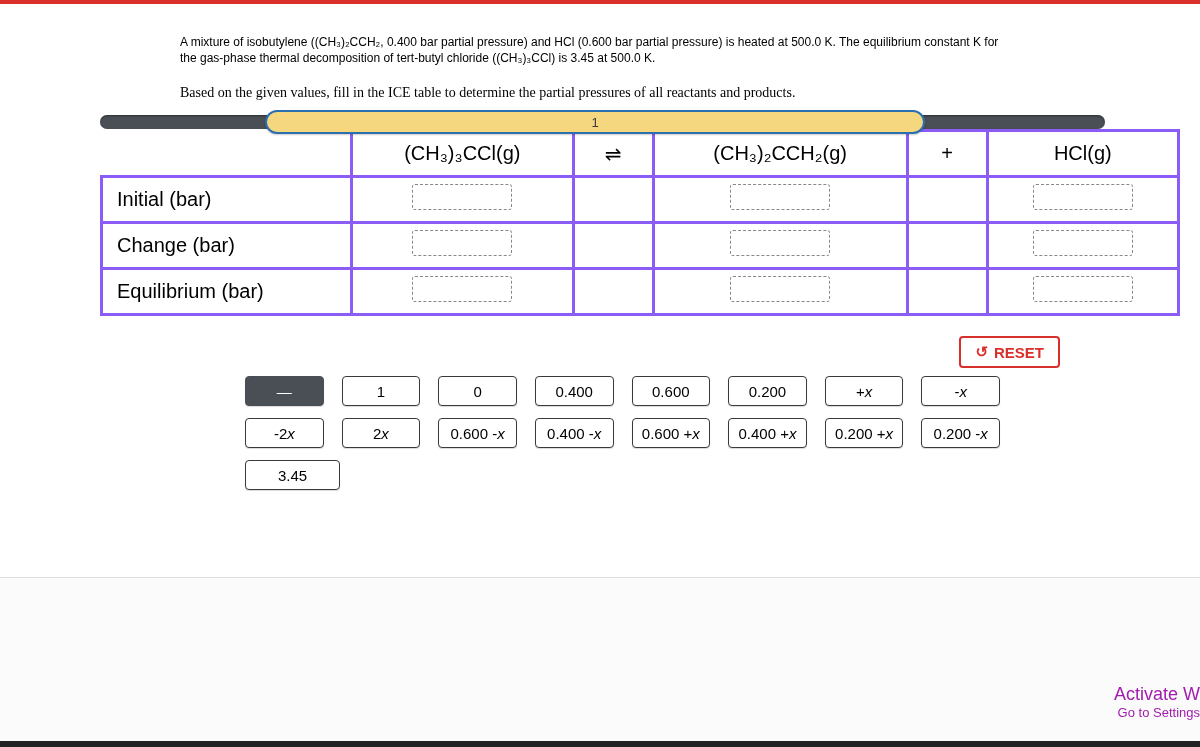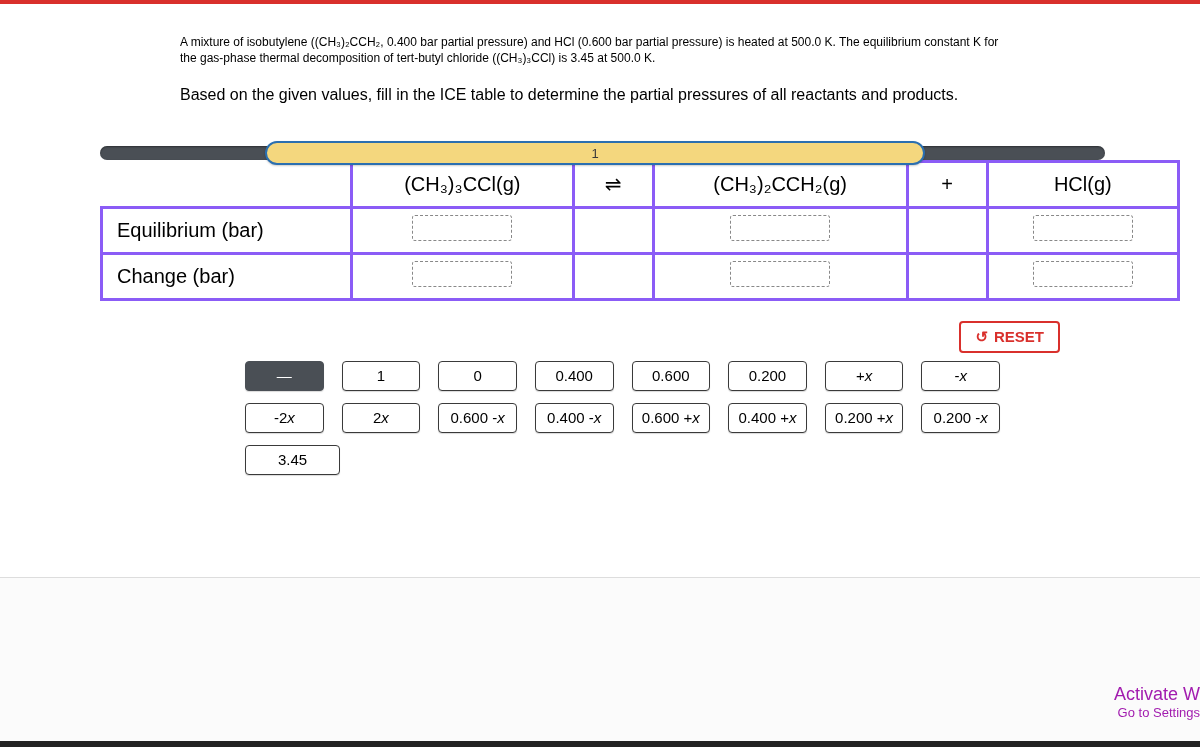--- a/index.html
+++ b/index.html
@@ -8,21 +8,21 @@
     background: #fff;
     width: 1200px;
     height: 747px;
     overflow: hidden;
     position: relative;
   }
   .topbar { height: 4px; background: #d9302c; width: 100%; }
   .content { padding: 30px 0 0 180px; width: 1000px; }
   .problem-text { font-size: 12px; line-height: 1.35; color: #000; margin-bottom: 18px; }
   .equation { font-size: 20px; margin-bottom: 22px; }
-  .instruction { font-size: 16px; line-height: 1.35; margin-bottom: 40px; }
+  .instruction { font-size: 14px; line-height: 1.35; margin-bottom: 12px; font-family: Liberation Serif, serif; }
 
   
   .progress-wrap { position: relative; width: 1005px; margin-left: -80px; }
   .progress-track {
     height: 14px; background: #4a4f55; border-radius: 7px; width: 100%;
     box-shadow: inset 0 1px 2px rgba(0,0,0,.4);
     position: relative;
   }
   .progress-fill {
     position: absolute; left: 165px; top: -5px; height: 24px;
@@ -106,29 +106,37 @@
     <tbody>
         <tr>
       <th></th>
       <th class="species">(CH₃)₃CCl(g)</th>
       <th class="op">⇌</th>
       <th class="species">(CH₃)₂CCH₂(g)</th>
       <th class="op">+</th>
       <th class="species">HCl(g)</th>
     </tr>
     <tr>
-      <td class="label">Equilibrium (bar)</td>
+      <td class="label">Initial (bar)</td>
       <td style="text-align:center"><span class="drop-target"></span></td>
       <td class="op"></td>
       <td style="text-align:center"><span class="drop-target"></span></td>
       <td class="op"></td>
       <td style="text-align:center"><span class="drop-target"></span></td>
     </tr>
     <tr>
       <td class="label">Change (bar)</td>
+      <td style="text-align:center"><span class="drop-target"></span></td>
+      <td class="op"></td>
+      <td style="text-align:center"><span class="drop-target"></span></td>
+      <td class="op"></td>
+      <td style="text-align:center"><span class="drop-target"></span></td>
+    </tr>
+    <tr>
+      <td class="label">Equilibrium (bar)</td>
       <td style="text-align:center"><span class="drop-target"></span></td>
       <td class="op"></td>
       <td style="text-align:center"><span class="drop-target"></span></td>
       <td class="op"></td>
       <td style="text-align:center"><span class="drop-target"></span></td>
     </tr>
   </tbody>
     </table>
 
   <div class="grayband"></div>

